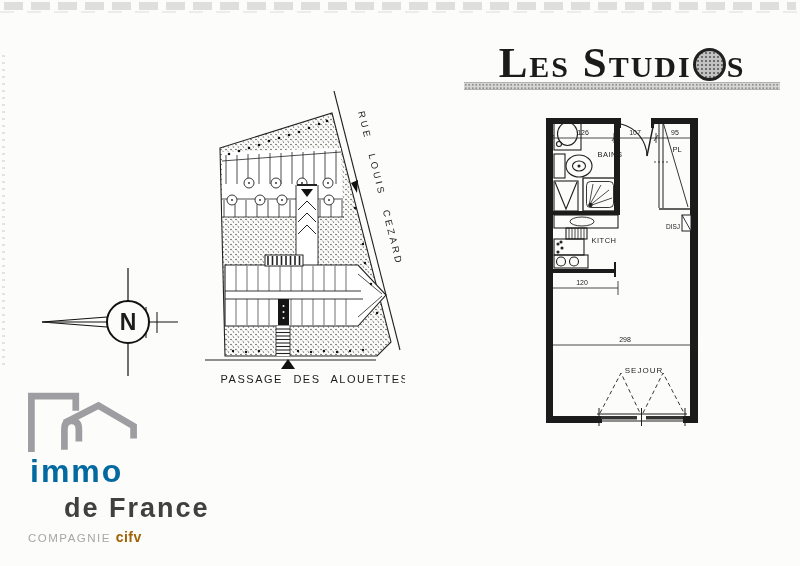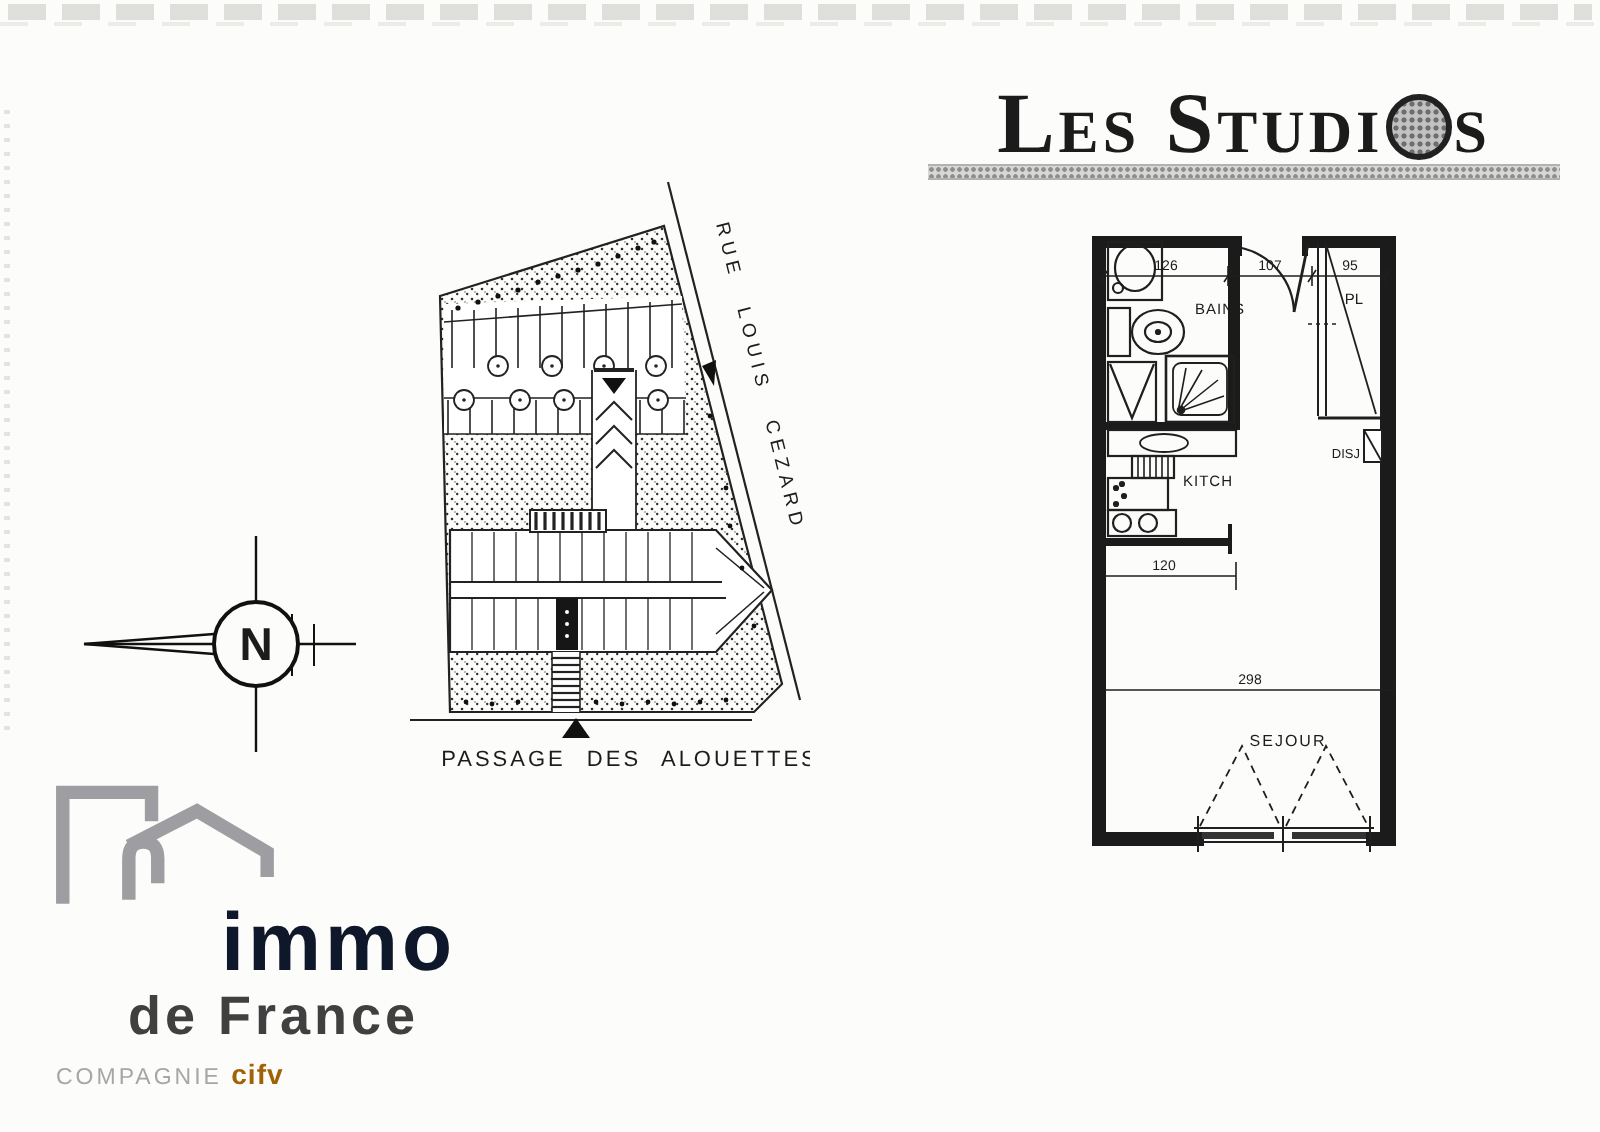--- a/index.html
+++ b/index.html
@@ -24,21 +24,21 @@
          background-image:radial-gradient(circle,#8f8f8f 1px,rgba(0,0,0,0) 1.3px);background-size:3.5px 3.5px;
          border-top:1px solid #b2b2b0;border-bottom:1px solid #b2b2b0;}
   
   .site-plan{position:absolute;left:205px;top:88px;width:200px;height:315px;}
   .compass{position:absolute;left:38px;top:266px;width:152px;height:112px;}
   .floor-plan{position:absolute;left:530px;top:105px;width:185px;height:330px;}
   svg text{font-family:"Liberation Sans",sans-serif;fill:#1c1c1c;}
   
   .logo{position:absolute;left:18px;top:390px;width:210px;}
   .logo-house{display:block;margin-left:6px;}
-  .brand{font-weight:700;font-size:41px;line-height:46px;letter-spacing:2px;color:#0f172a;margin:-6px 0 0 12px;text-align:right;}
+  .brand{font-weight:700;font-size:32px;line-height:46px;letter-spacing:2px;color:#0369a1;margin:-6px 0 0 12px;}
   .region{font-weight:700;font-size:27px;line-height:28px;letter-spacing:2px;color:#404040;margin:0 0 0 46px;}
   .company{margin:7px 0 0 10px;font-size:11.5px;letter-spacing:1.5px;color:#a6a6a6;}
   .company .cifv{font-weight:700;font-size:14px;letter-spacing:.5px;color:#a16207;}
 </style>
 </head>
 <body>
 
 <div class="page">
 
   <div class="holes"></div>

